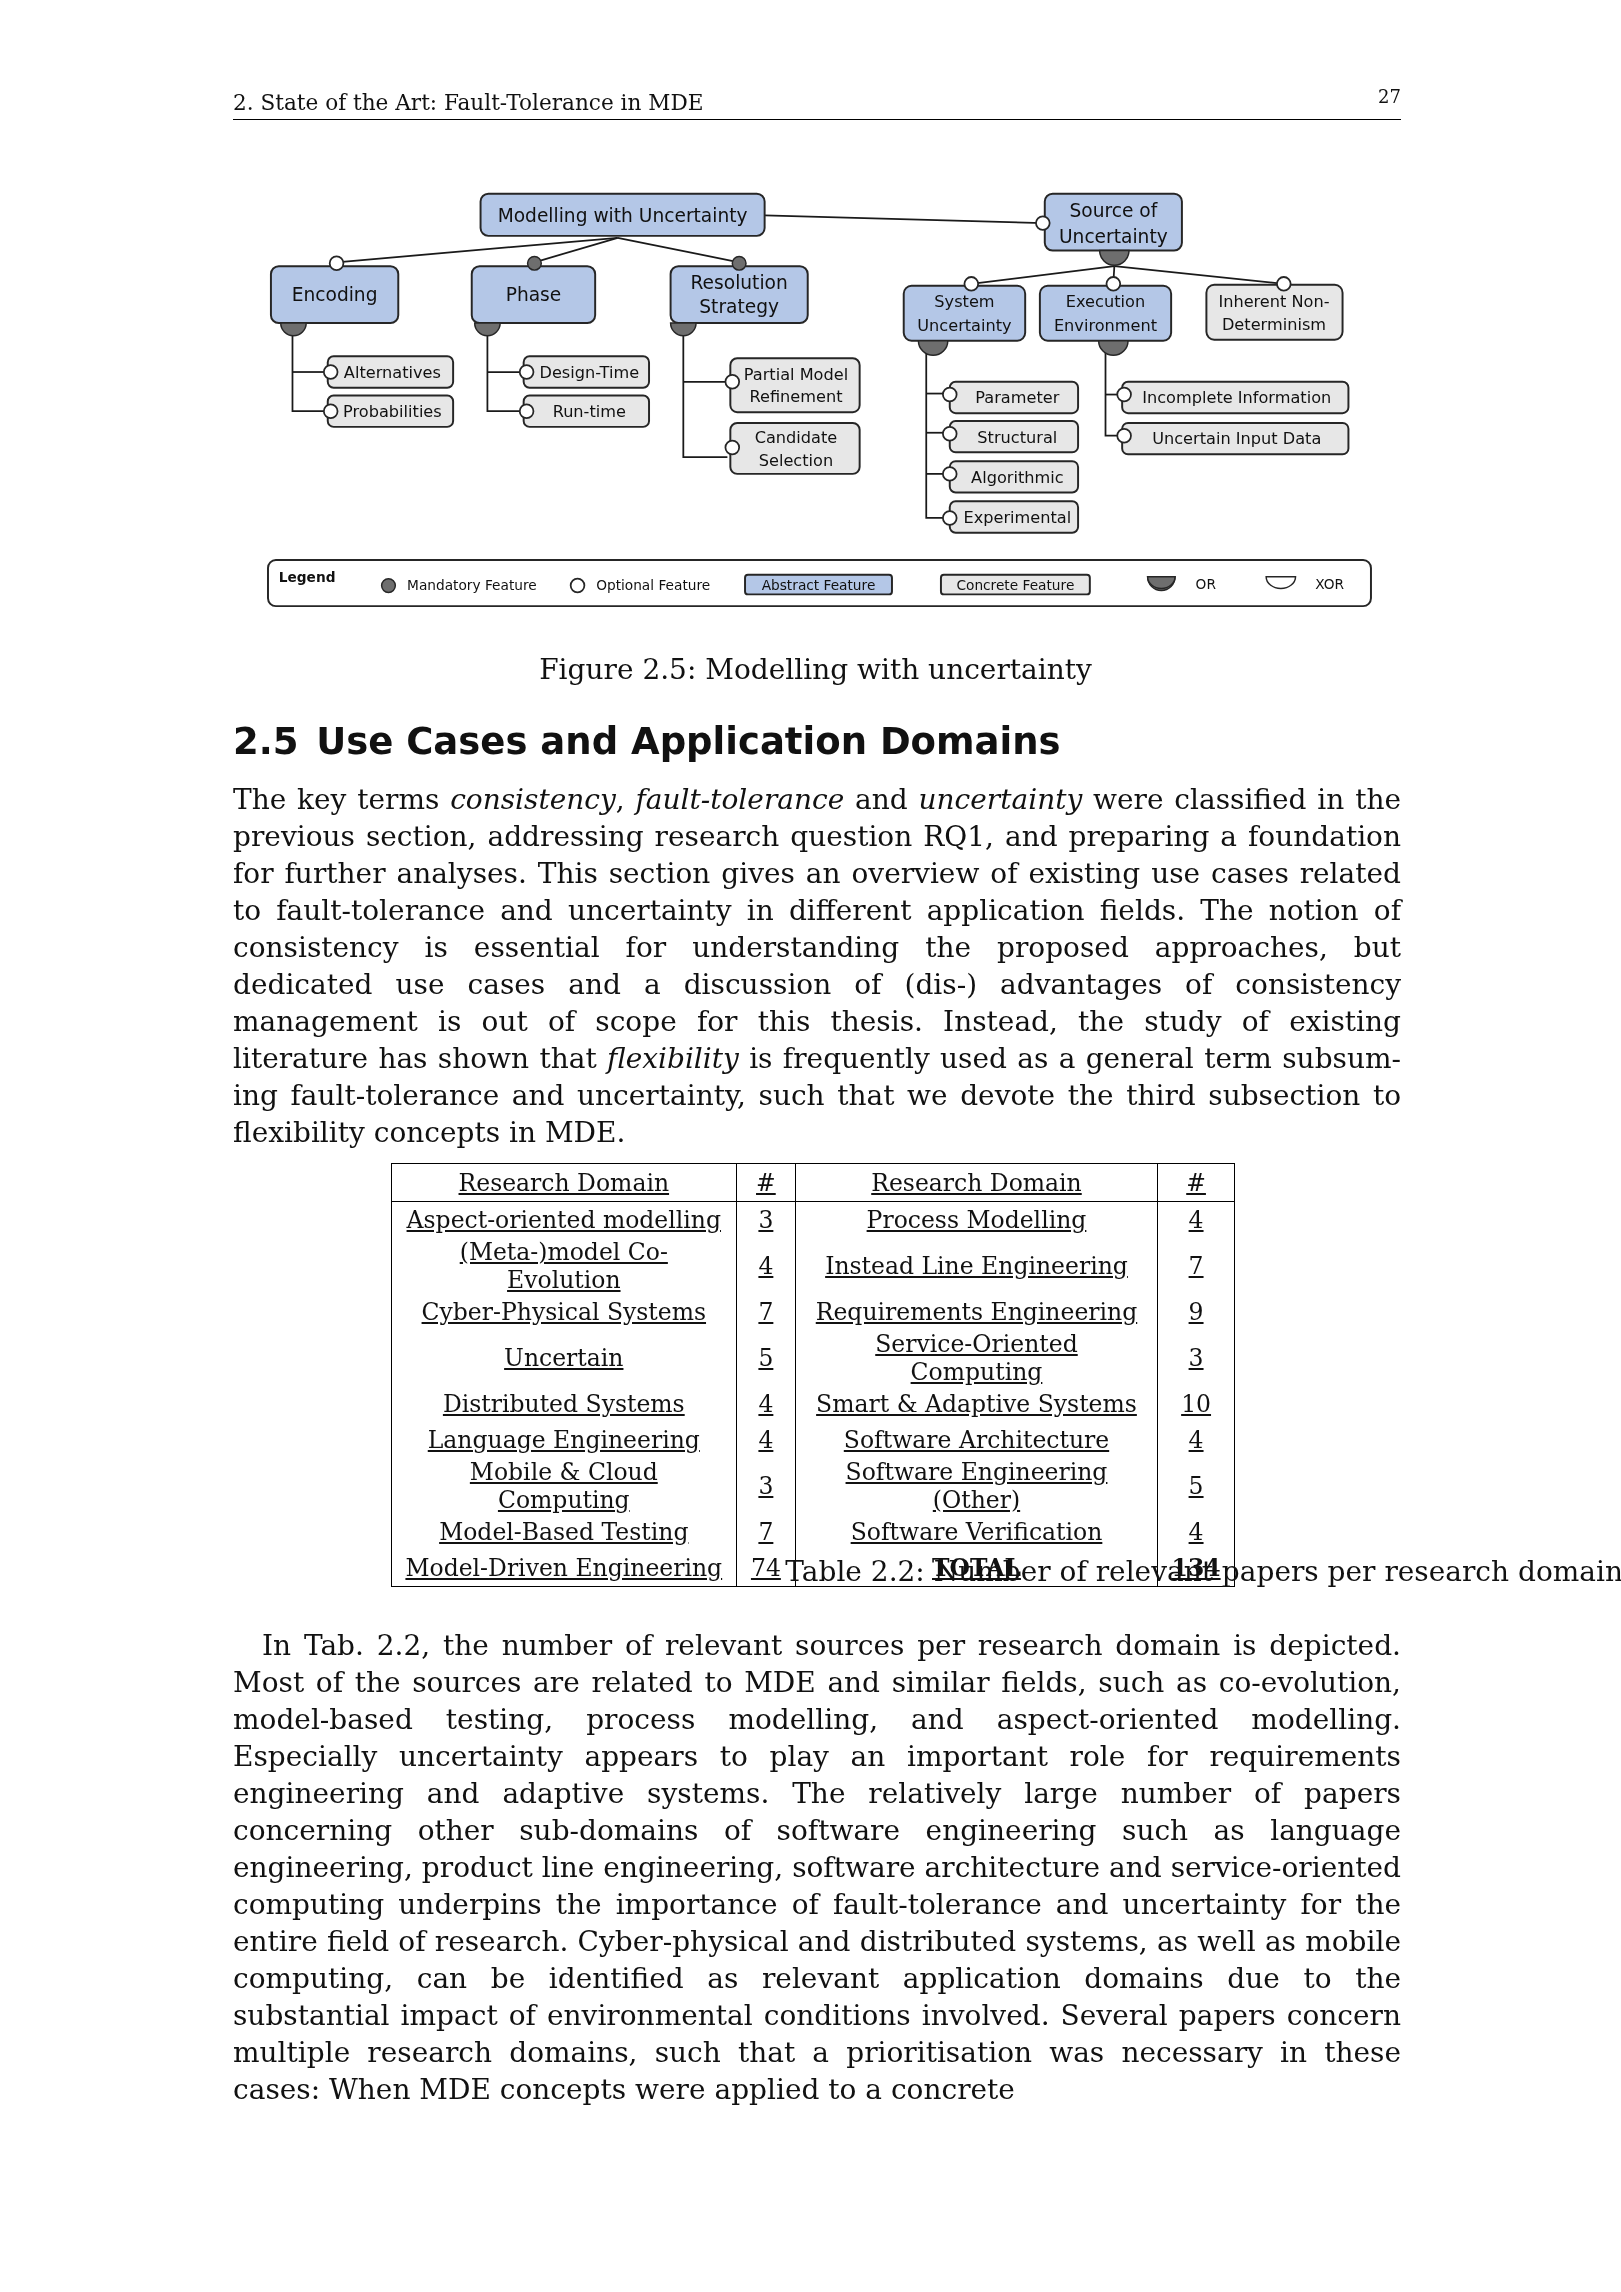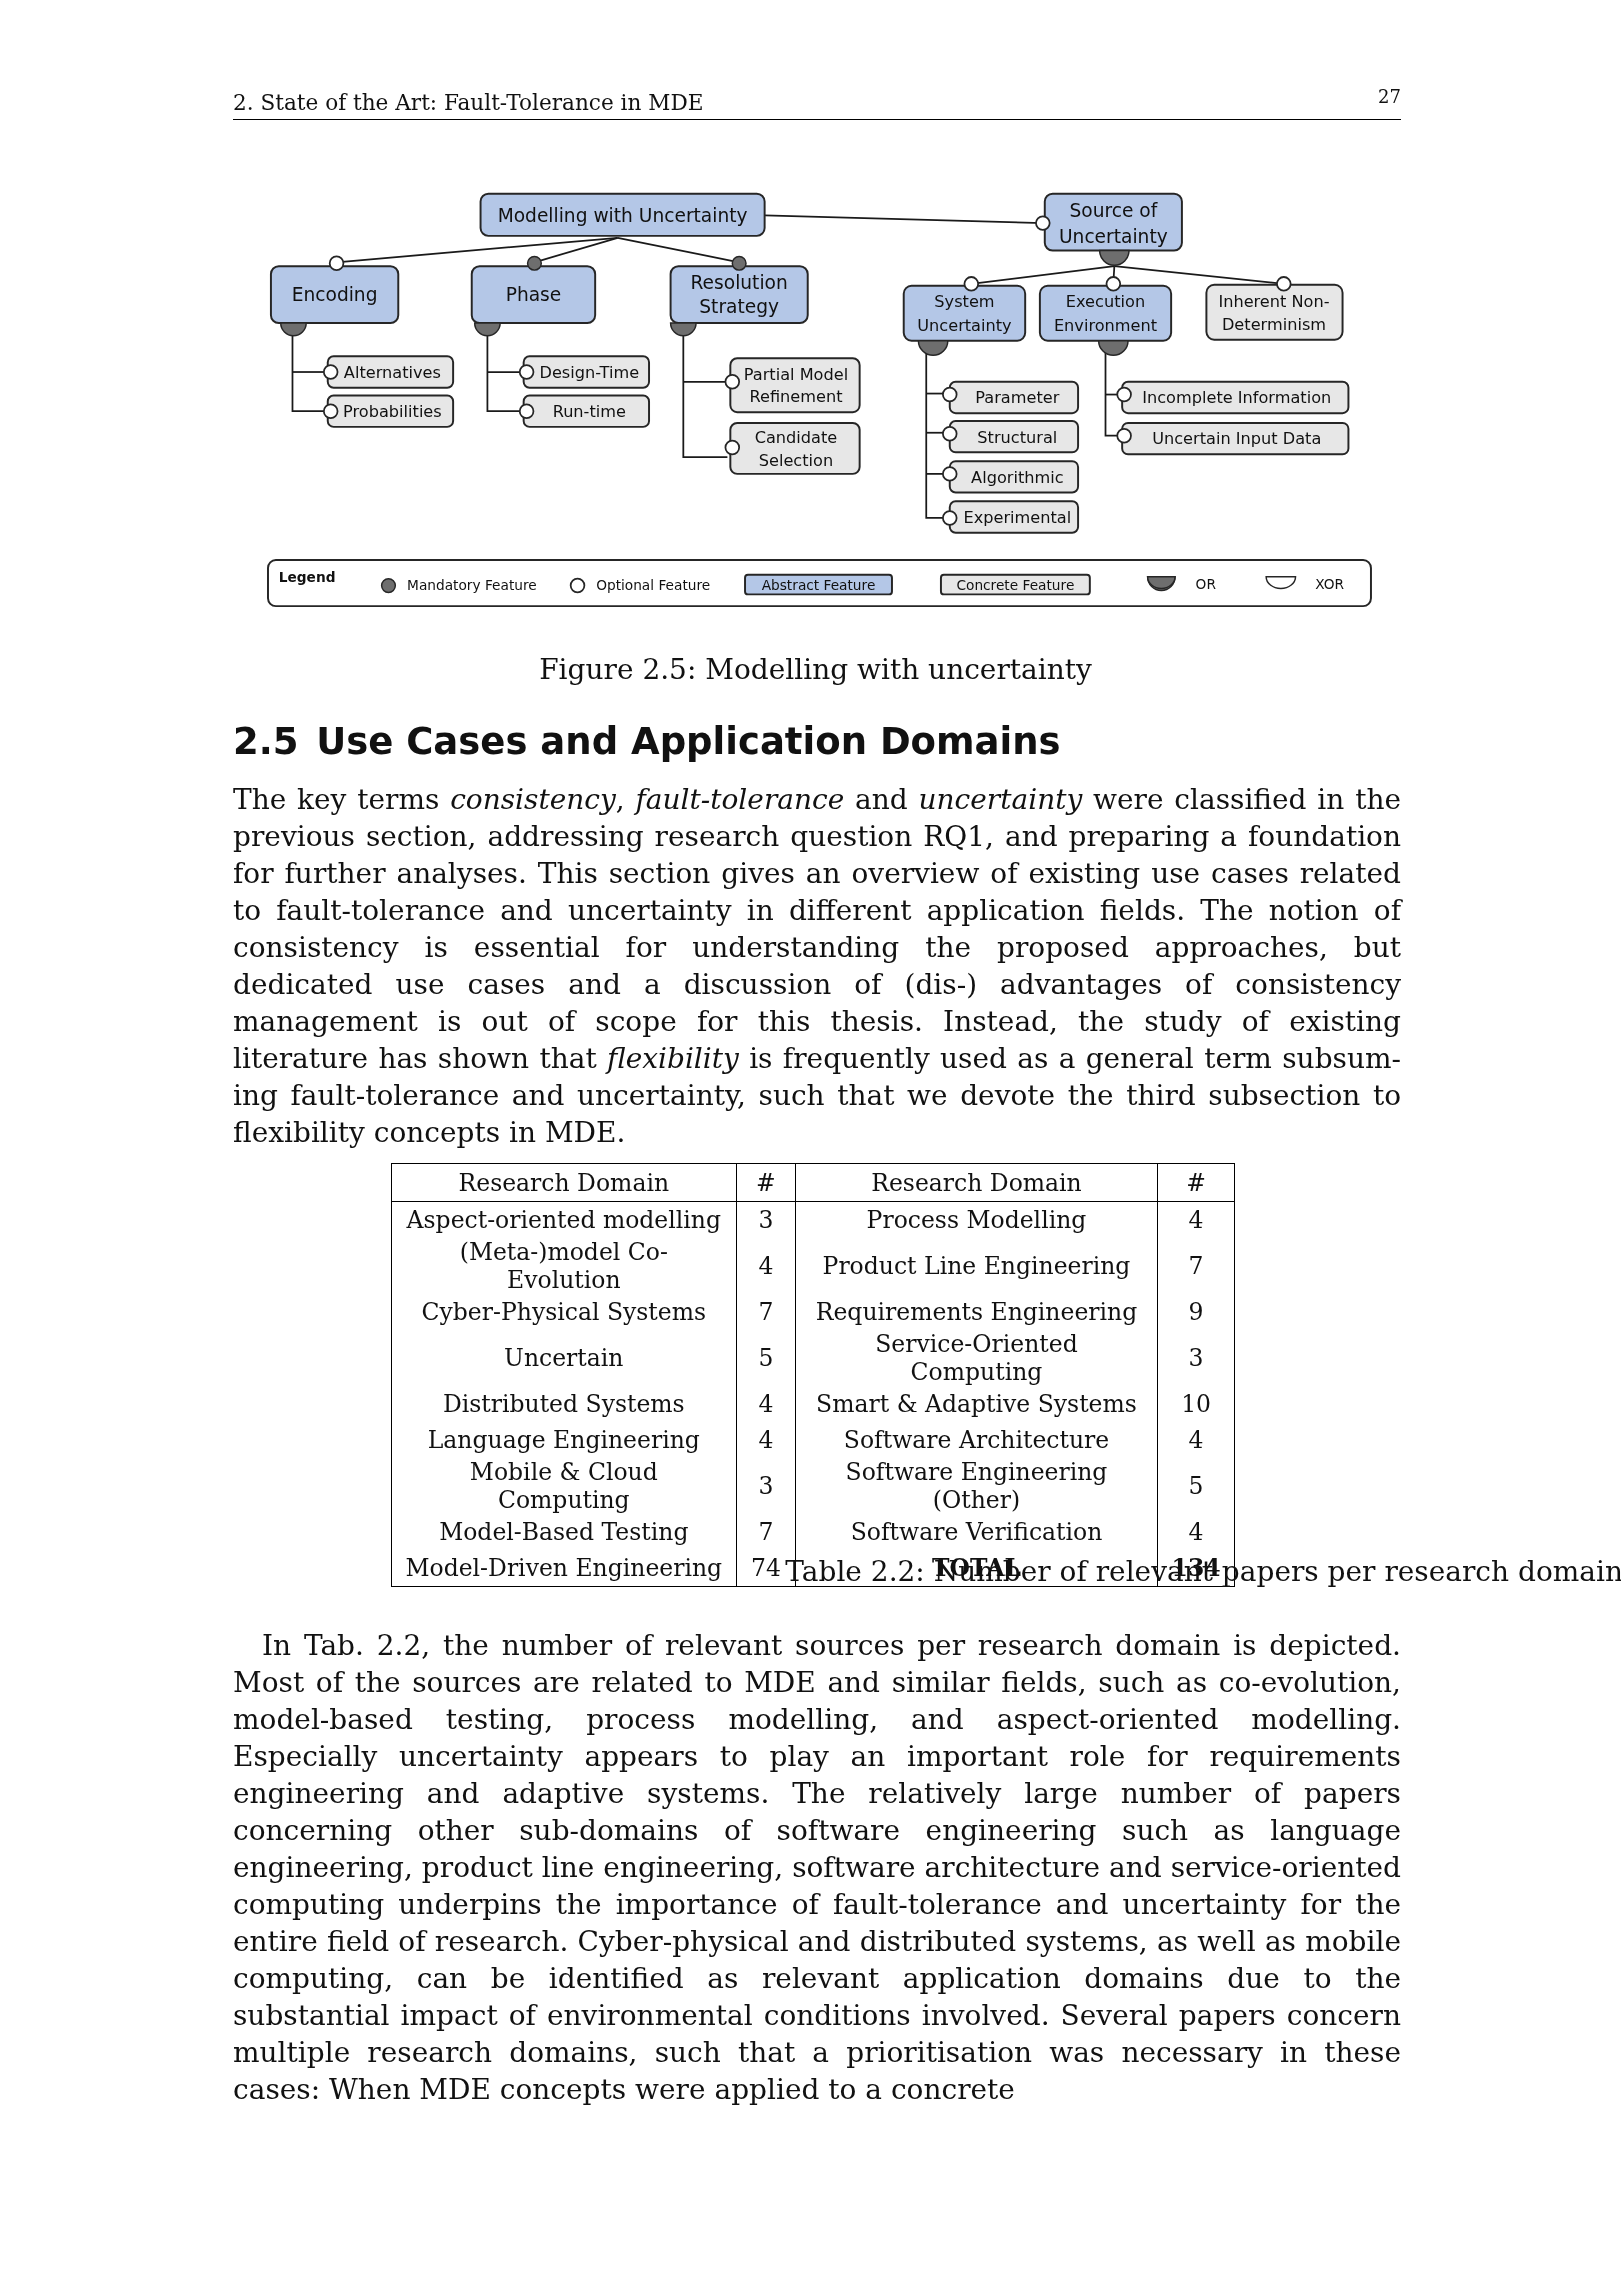--- a/index.html
+++ b/index.html
@@ -8,21 +8,21 @@
   .runhead .l { position:absolute; left:0; top:3.9px; }
   .runhead .r { position:absolute; right:0; top:0; font-size:18px; }
   svg.fig { position:absolute; left:255px; top:181px; }
   .cap { position:absolute; left:8px; width:1615px; text-align:center; font-size:28px; }
   .h2 { position:absolute; left:233px; top:720px; font-family:"DejaVu Sans", sans-serif; font-weight:bold; font-size:37px; }
   .h2 .num { margin-right:17.6px; }
   .para { position:absolute; left:233px; width:1168px; font-size:28px; line-height:37px; text-align:justify; }
   .para i { font-style:italic; }
   table.dom { position:absolute; left:391px; top:1163px; border-collapse:collapse; font-size:23.5px; }
   table.dom td, table.dom th { font-weight:normal; text-align:center; padding:0 11.8px; height:36px; }
-  table.dom { border:1.5px solid #000; }
+  table.dom { border:1.5px solid #000;text-decoration:underline; }
   table.dom th { border-bottom:1.5px solid #000; height:37px; }
   table.dom .sep { border-left:1.5px solid #000; }
   table.dom .bold { font-weight:bold; }
 </style>
 </head>
 <body>
 
 <div class="runhead">
   <span class="l">2. State of the Art: Fault-Tolerance in MDE</span>
   <span class="r">27</span>
@@ -192,21 +192,21 @@
   <tbody id="tbody">
       <tr>
         <td>Aspect-oriented modelling</td>
         <td class="sep">3</td>
         <td class="sep">Process Modelling</td>
         <td class="sep">4</td>
       </tr>
       <tr>
         <td>(Meta-)model Co-Evolution</td>
         <td class="sep">4</td>
-        <td class="sep">Product Line Engineering</td>
+        <td class="sep">Instead Line Engineering</td>
         <td class="sep">7</td>
       </tr>
       <tr>
         <td>Cyber-Physical Systems</td>
         <td class="sep">7</td>
         <td class="sep">Requirements Engineering</td>
         <td class="sep">9</td>
       </tr>
       <tr>
         <td>Uncertain</td>

